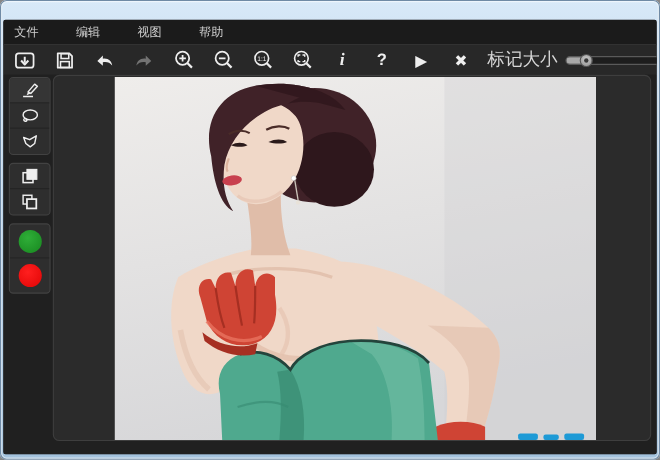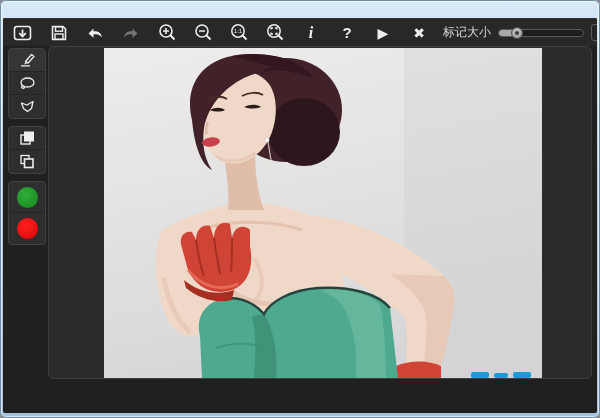--- a/index.html
+++ b/index.html
@@ -28,21 +28,21 @@
   .app{position:absolute;left:3px;right:3px;top:18px;bottom:5px;background:#202020;border-radius:2px;overflow:hidden;}
   .menubar{height:22px;background:#1b1b1b;display:flex;align-items:center;padding-left:10px;}
   .menu-item{width:40px;margin-right:16px;font-size:11px;color:#cfcfcf;cursor:default;}
   .toolbar{height:28px;background:#282828;border-top:1px solid #323232;display:flex;align-items:center;padding:0 8px;gap:12px;}
   .tb-btn{width:24px;height:22px;display:flex;align-items:center;justify-content:center;flex:none;}
   .tb-btn svg{display:block;}
   .tb-glyph{font-size:15px;color:#efefef;font-weight:bold;line-height:1;}
   .tb-glyph.info{font-family:"Liberation Serif","DejaVu Serif",serif;font-style:italic;font-size:16px;}
   .dim{opacity:.45;}
   .tb-right{margin-left:auto;display:flex;align-items:center;gap:7px;}
-  .marker-label{font-size:12px;color:#d8d8d8;white-space:nowrap;}
+  .marker-label{font-size:16px;color:#d8d8d8;white-space:nowrap;}
   .slider{position:relative;width:86px;height:10px;}
   .slider .track{position:absolute;left:0;top:1px;width:86px;height:8px;border:1px solid #5a5a5a;border-radius:5px;background:#1d1d1d;}
   .slider .fill{position:absolute;left:1px;top:2px;width:17px;height:6px;border-radius:4px;background:#a9a9a9;}
   .slider .handle{position:absolute;left:13px;top:-1px;width:12px;height:12px;border-radius:50%;
     background:radial-gradient(circle at 50% 40%,#cfcfcf,#8a8a8a);border:1px solid #555;}
   .slider .handle::after{content:"";position:absolute;left:3px;top:3px;width:4px;height:4px;border-radius:50%;background:#3a3a3a;}
   .spinbox{display:flex;align-items:stretch;height:17px;}
   .spin-value{width:26px;background:#262626;border:1px solid #5a5a5a;border-radius:3px 0 0 3px;
     color:#c9c9c9;font-size:10px;display:flex;align-items:center;justify-content:center;}
   
@@ -62,20 +62,26 @@
   .dot.red{background:radial-gradient(circle at 40% 35%,#ff1f1f,#e00404);}
 </style>
 </head>
 <body>
 
 <div class="frame">
 
 
   <div class="app">
 
+    <div class="menubar">
+      <span class="menu-item">文件</span>
+      <span class="menu-item">编辑</span>
+      <span class="menu-item">视图</span>
+      <span class="menu-item">帮助</span>
+    </div>
 
     <div class="toolbar">
 
       <span class="tb-btn">
         <svg width="20" height="18" viewBox="0 0 20 18">
           <rect x="1.5" y="2.5" width="16" height="13" rx="2.5" fill="none" stroke="#eee" stroke-width="1.6"></rect>
           <line x1="9.5" y1="5.5" x2="9.5" y2="11" stroke="#eee" stroke-width="1.8"></line>
           <path d="M6.2 9 L9.5 12.6 L12.8 9" fill="none" stroke="#eee" stroke-width="1.8" stroke-linejoin="round"></path>
         </svg>
       </span>

